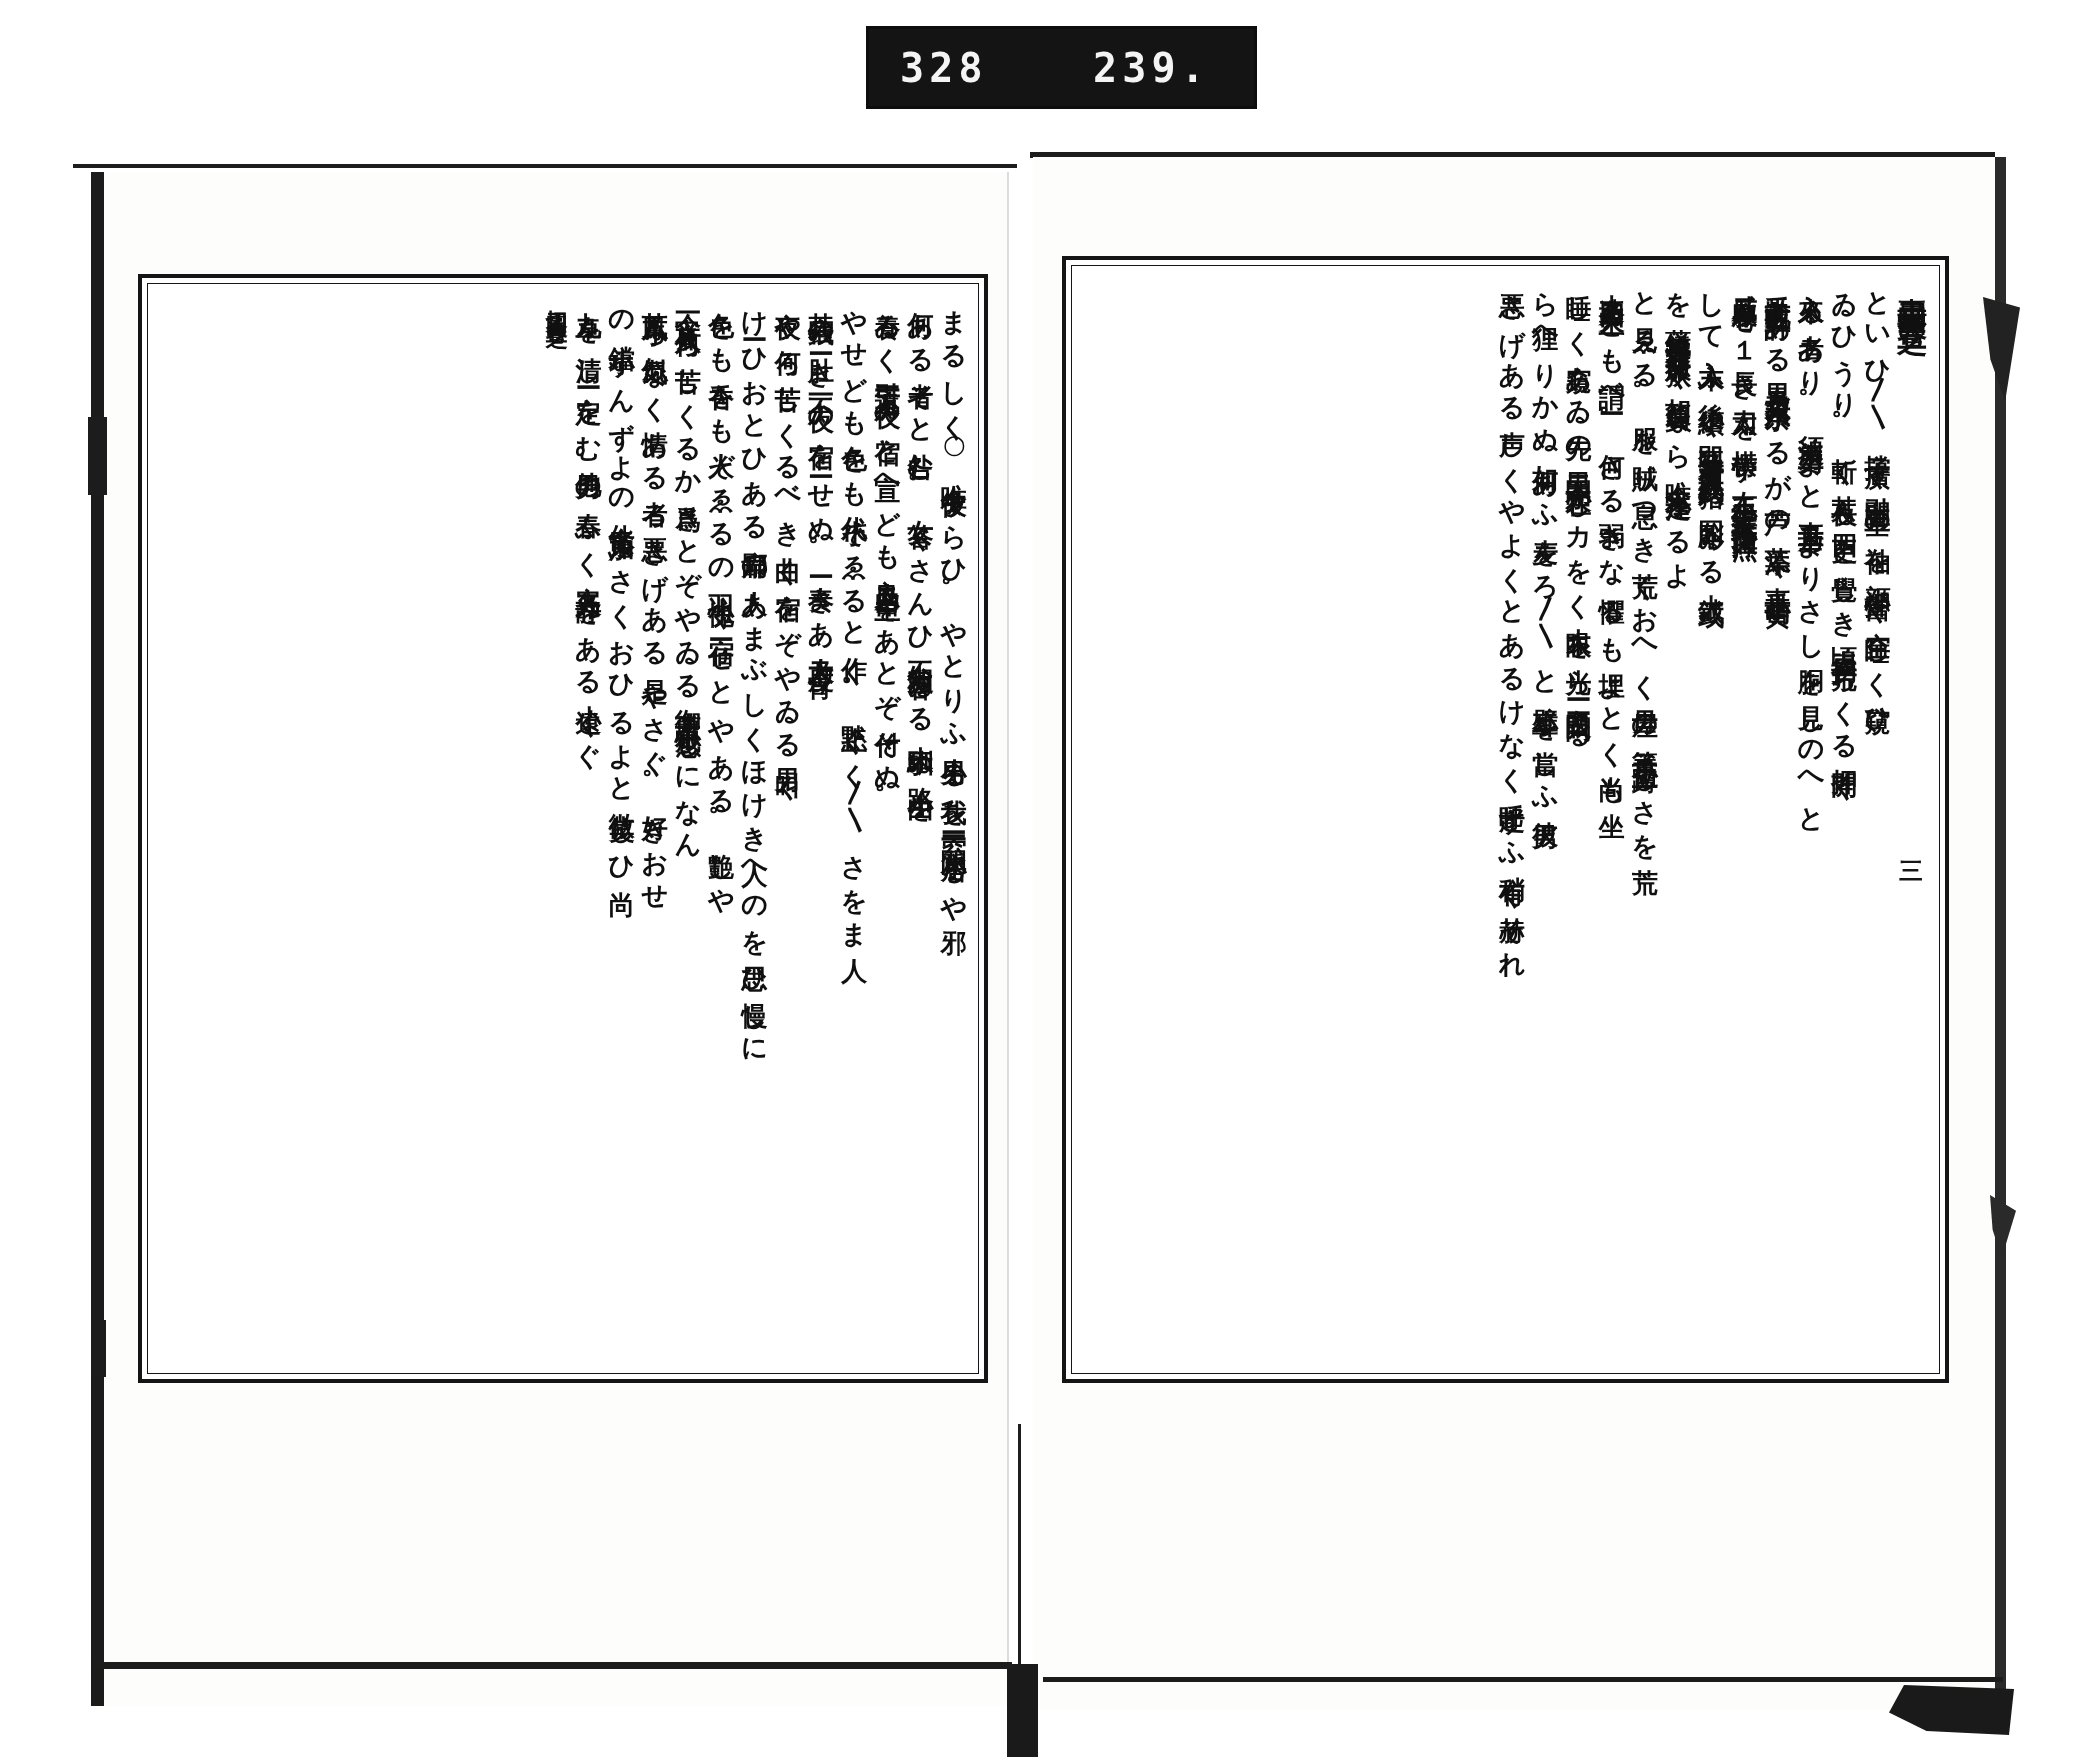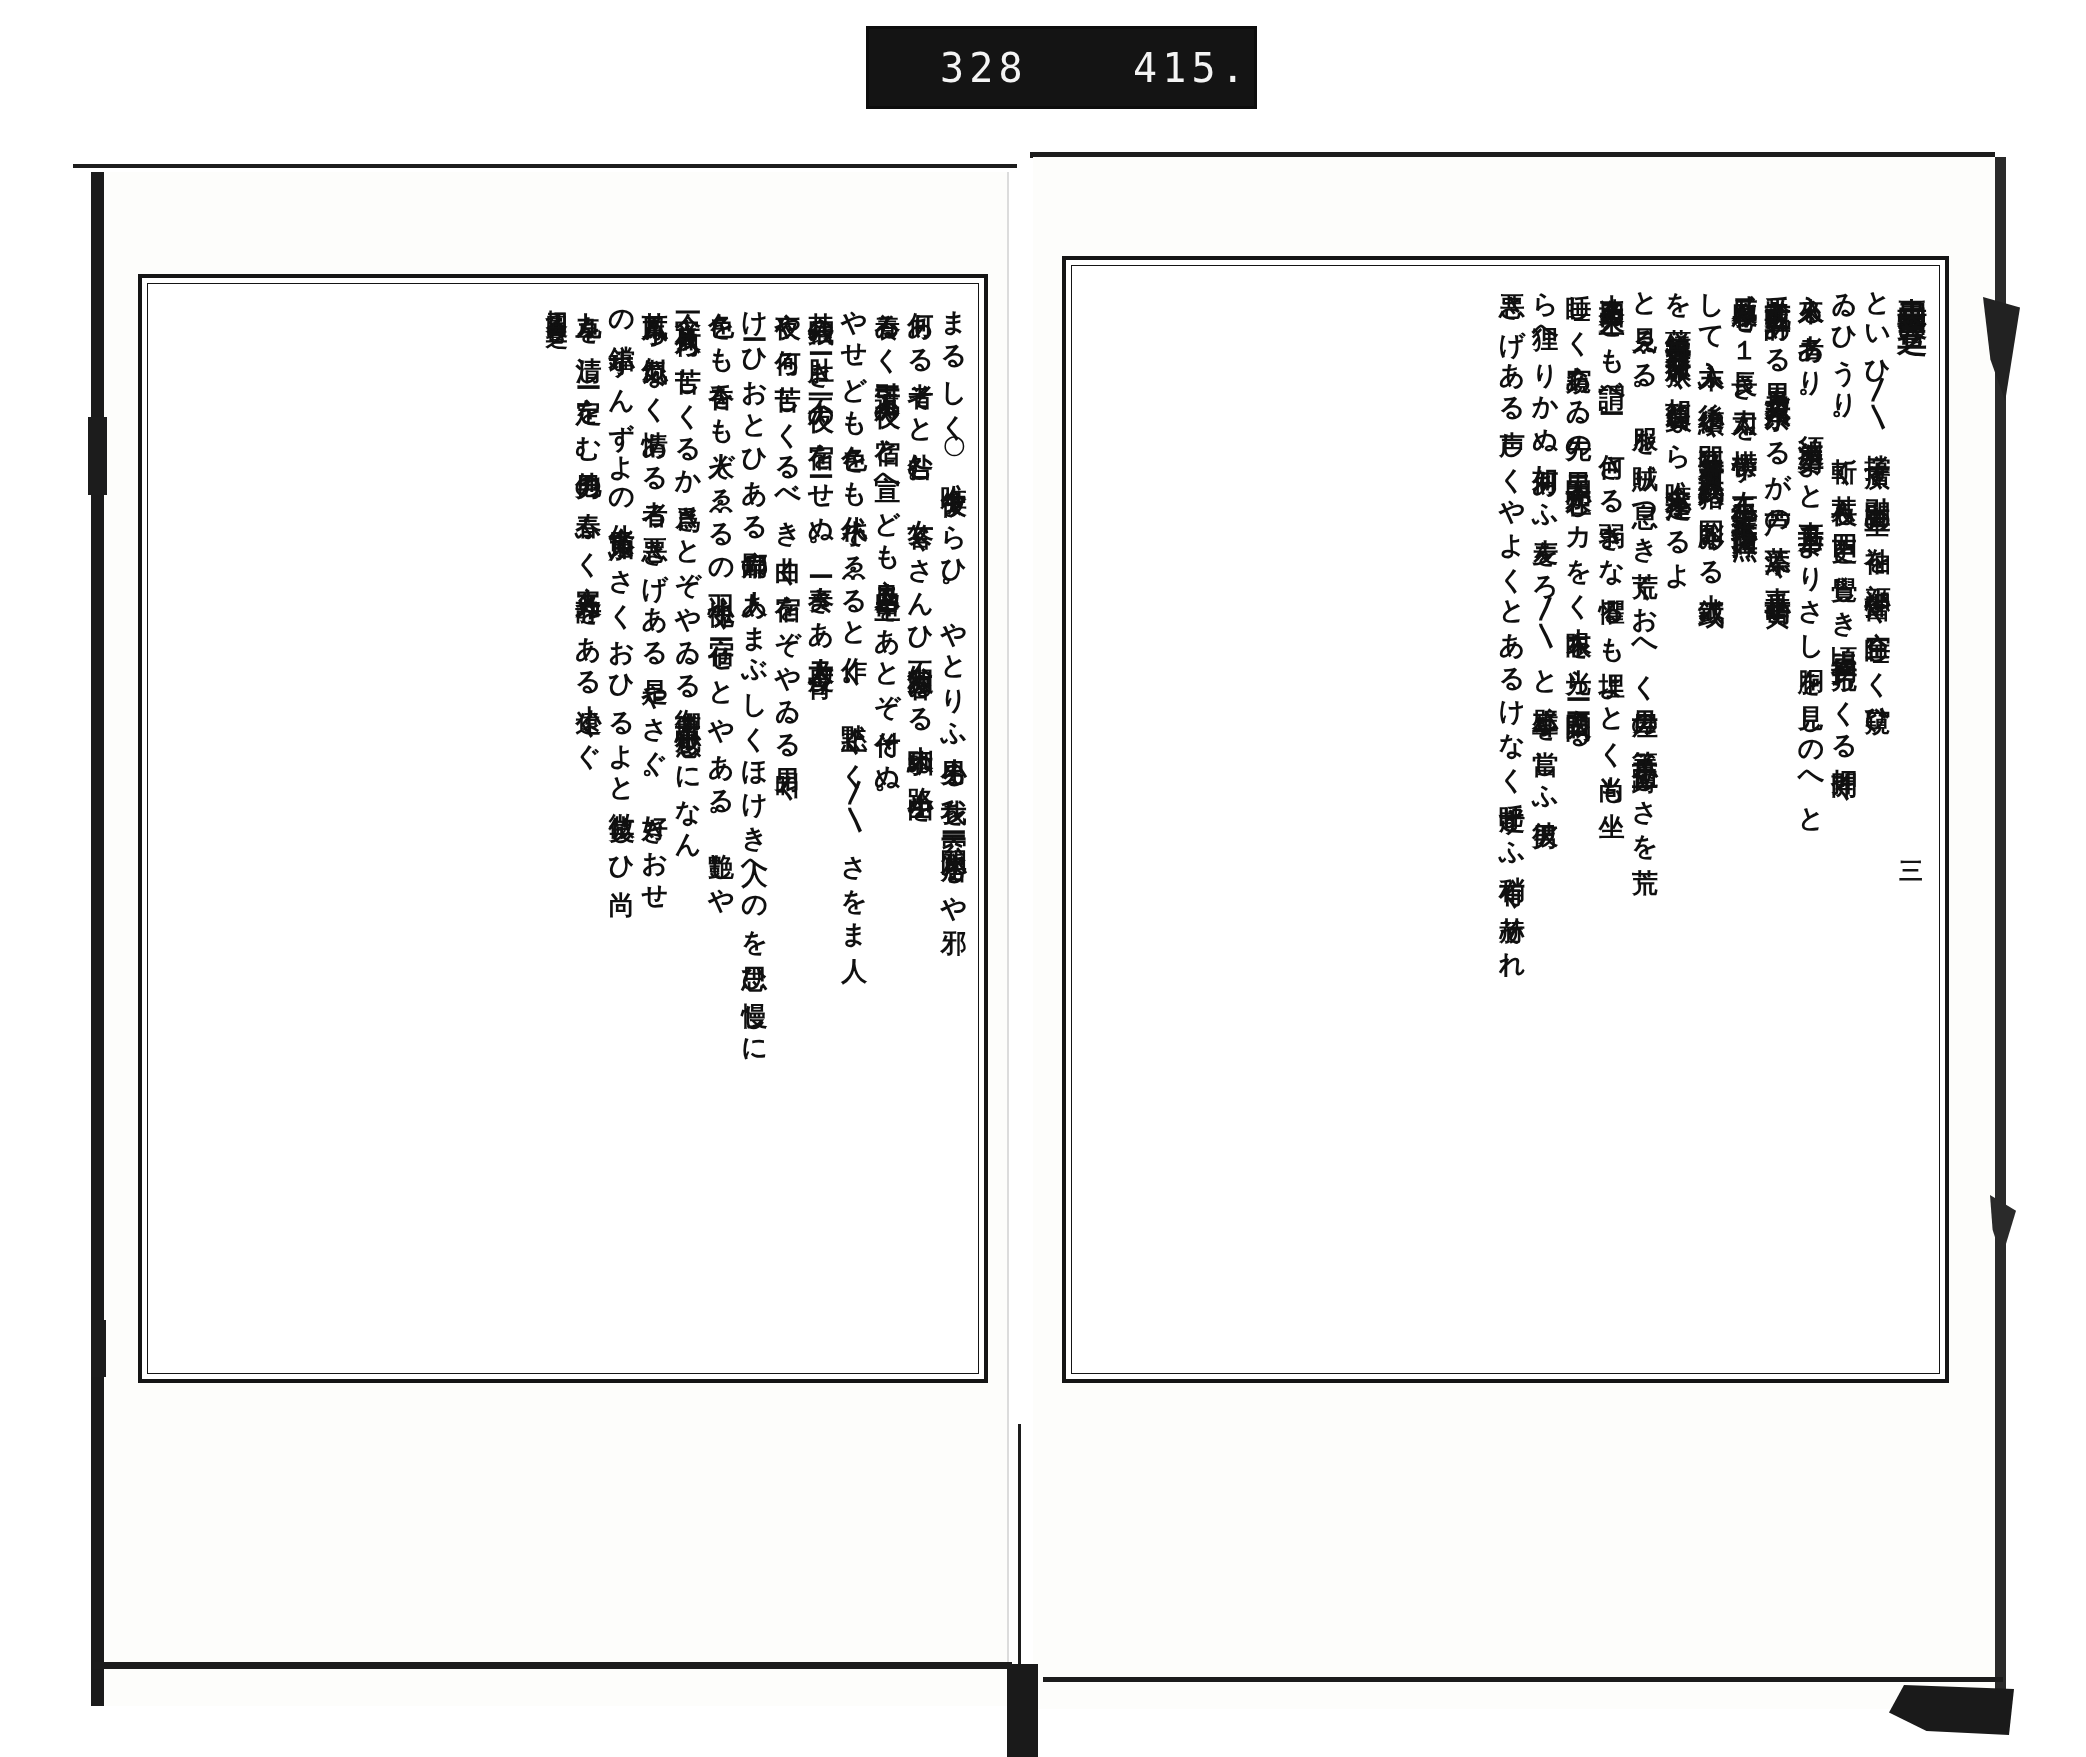--- a/index.html
+++ b/index.html
@@ -27,22 +27,21 @@
     box-sizing: border-box;
   }
   #film-header .digits {
     position: absolute;
     top: 50%;
     transform: translateY(-50%);
     color: #f4f4f4;
     font-family: "DejaVu Sans Mono", monospace;
     font-size: 40px;
     letter-spacing: 5.2px;
-    font-weight: normal;
-    margin-left: 40px;
+    font-weight: bold;
   }
   #film-header .digits.left { left: 31px; }
   #film-header .digits.right { left: 224px; }
 
   
   #scan-sheet {
     position: absolute;
     left: 0;
     top: 120px;
     width: 2087px;
@@ -252,21 +251,21 @@
     width: 14.6px;
     height: 57px;
     background: #1c1c1c;
   }
 </style>
 </head>
 <body>
 
 <div id="film-header">
   <span class="digits left">328</span>
-  <span class="digits right">415.</span>
+  <span class="digits right">239.</span>
 </div>
 
 <div id="scan-sheet">
 
   <div class="top-rule left"></div>
   <div class="top-rule right"></div>
 
   <div class="leaf left-leaf"></div>
   <div id="left-blotch"></div>
   <div id="left-blotch2"></div>

